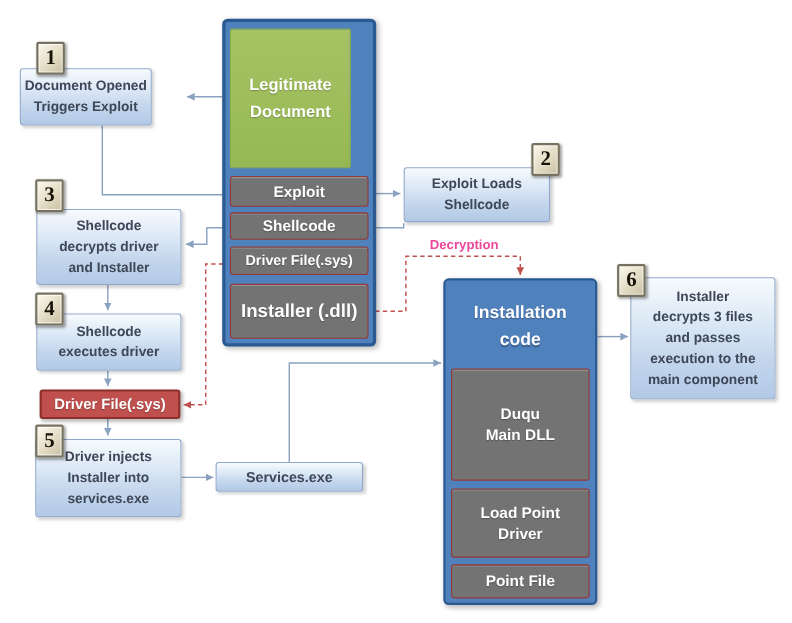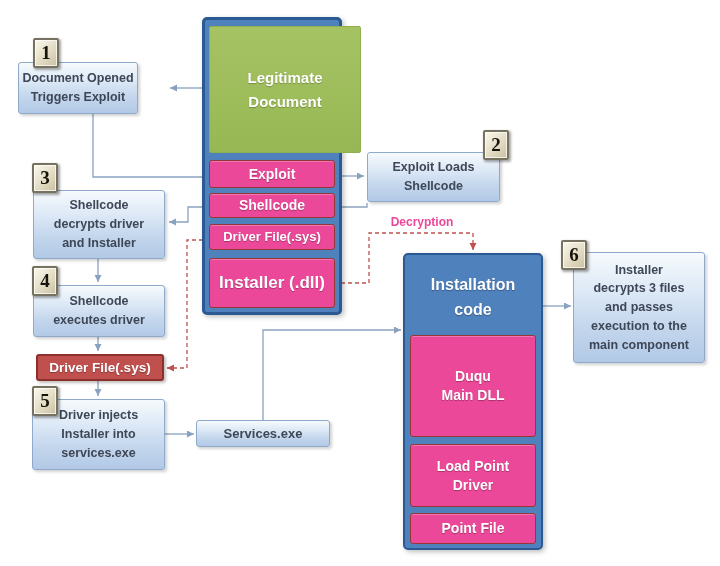--- a/index.html
+++ b/index.html
@@ -35,21 +35,21 @@
   }
   .container-blue .inner{position:absolute;box-sizing:border-box;}
   .green-box{
     background:linear-gradient(to bottom,#a6c363,#97b754);
     border:1px solid #8fae4e;border-radius:2px;
     display:flex;align-items:center;justify-content:center;text-align:center;
     color:#ffffff;font-weight:700;font-size:15px;line-height:1.6;
     text-shadow:0 1px 1px rgba(0,0,0,0.25);
   }
   .red-comp{
-    background:#ec4899;border:1px solid #953735;border-radius:3px;
+    background:#737373;border:1px solid #953735;border-radius:3px;
     display:flex;align-items:center;justify-content:center;text-align:center;
     color:#ffffff;font-weight:700;font-size:14px;line-height:1.35;
     text-shadow:0 1px 1px rgba(0,0,0,0.3);
     box-shadow:inset 0 1px 0 rgba(255,255,255,0.25);
   }
   .container-title{
     position:absolute;left:0;width:100%;text-align:center;color:#ffffff;
     font-weight:700;font-size:16px;line-height:1.55;
     text-shadow:0 1px 1px rgba(0,0,0,0.3);
   }
@@ -147,21 +147,21 @@
     <span class="label">Driver injects
 Installer into
 services.exe</span>
   </div>
 
   <div class="stepbox fs13" style="left:196px;top:420px;width:134px;height:27px;">
     <span class="label">Services.exe</span>
   </div>
 
   <div class="container-blue" style="left:202px;top:17px;width:140px;height:298px;">
-    <div class="inner green-box" style="left:4px;top:6px;width:152px;height:127px;">
+    <div class="inner green-box" style="left:4px;top:6px;width:110px;height:127px;">
       <span class="label">Legitimate
 Document</span>
     </div>
     <div class="inner red-comp" style="left:4px;top:140px;width:126px;height:28px;">
       <span class="label">Exploit</span>
     </div>
     <div class="inner red-comp" style="left:4px;top:173px;width:126px;height:25px;">
       <span class="label">Shellcode</span>
     </div>
     <div class="inner red-comp fs13" style="left:4px;top:204px;width:126px;height:26px;">

